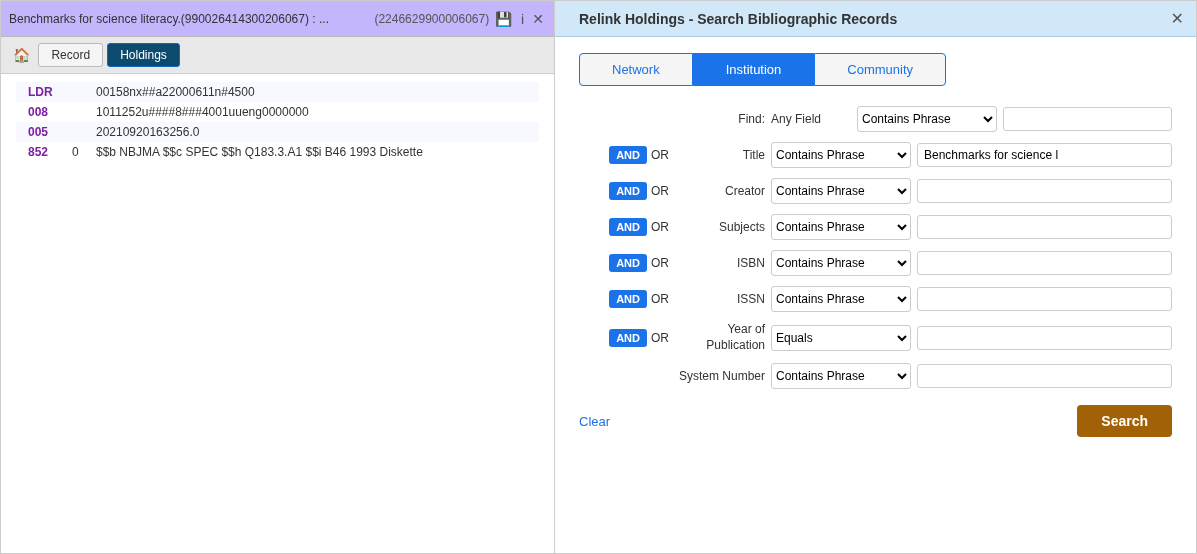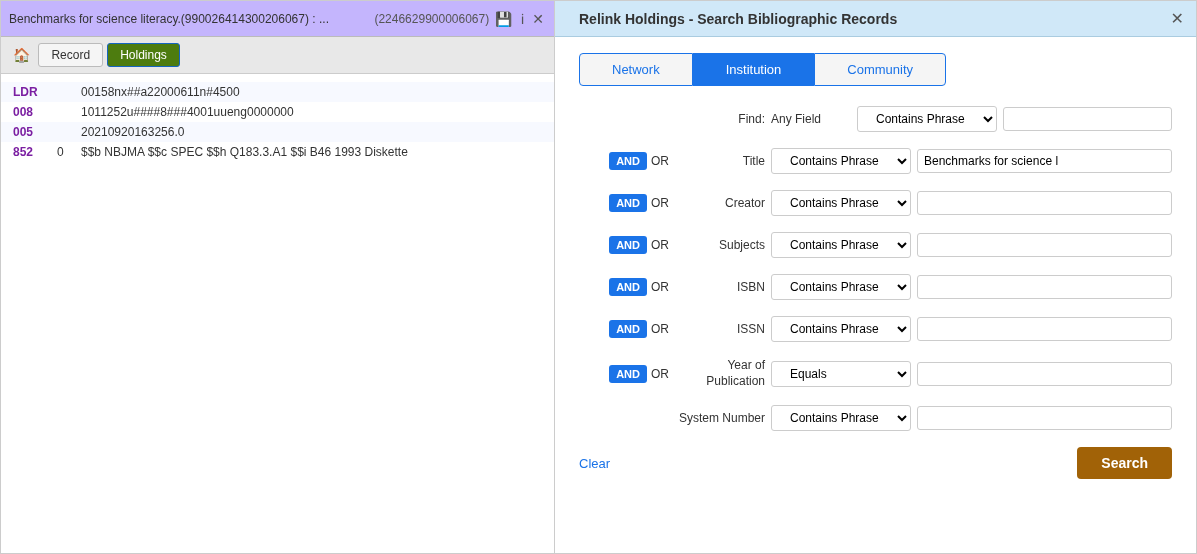--- a/index.html
+++ b/index.html
@@ -64,28 +64,28 @@
     .tab-btn {
       padding: 4px 12px;
       border: 1px solid #bbb;
       background: #f5f5f5;
       cursor: pointer;
       border-radius: 3px;
       font-size: 12px;
       color: #333;
     }
     .tab-btn.active {
-      background: #4d7c0f;
+      background: #0c4a6e;
       color: #fff;
       border-color: #1565c0;
     }
     .record-content {
       flex: 1;
       overflow-y: auto;
-      padding: 8px 0;
+      padding: 8px 15px;
     }
     .marc-row {
       display: flex;
       padding: 3px 12px;
       align-items: flex-start;
       gap: 8px;
     }
     .marc-row:nth-child(odd) { background: #f7f9ff; }
     .marc-row:nth-child(even) { background: #ffffff; }
     .marc-tag {
@@ -162,21 +162,21 @@
     .scope-tab.active {
       background: #1a73e8;
       color: #fff;
     }
     .scope-tab:first-child { border-radius: 4px 0 0 4px; }
     .scope-tab:last-child { border-radius: 0 4px 4px 0; }
 
     .search-form {
       display: flex;
       flex-direction: column;
-      gap: 16px;
+      gap: 10px;
     }
     .form-row {
       display: flex;
       align-items: center;
       gap: 6px;
     }
     .row-prefix {
       width: 90px;
       display: flex;
       gap: 4px;
@@ -206,21 +206,21 @@
     }
     .find-prefix {
       width: 90px;
       text-align: right;
       color: #333;
       font-size: 12px;
       flex-shrink: 0;
     }
     .field-select {
       width: 140px;
-      padding: 4px 14px;
+      padding: 4px 0;
       border: 1px solid #ccc;
       border-radius: 3px;
       font-size: 12px;
       background: #fff;
       cursor: pointer;
     }
     .field-input {
       flex: 1;
       padding: 4px 6px;
       border: 1px solid #ccc;

